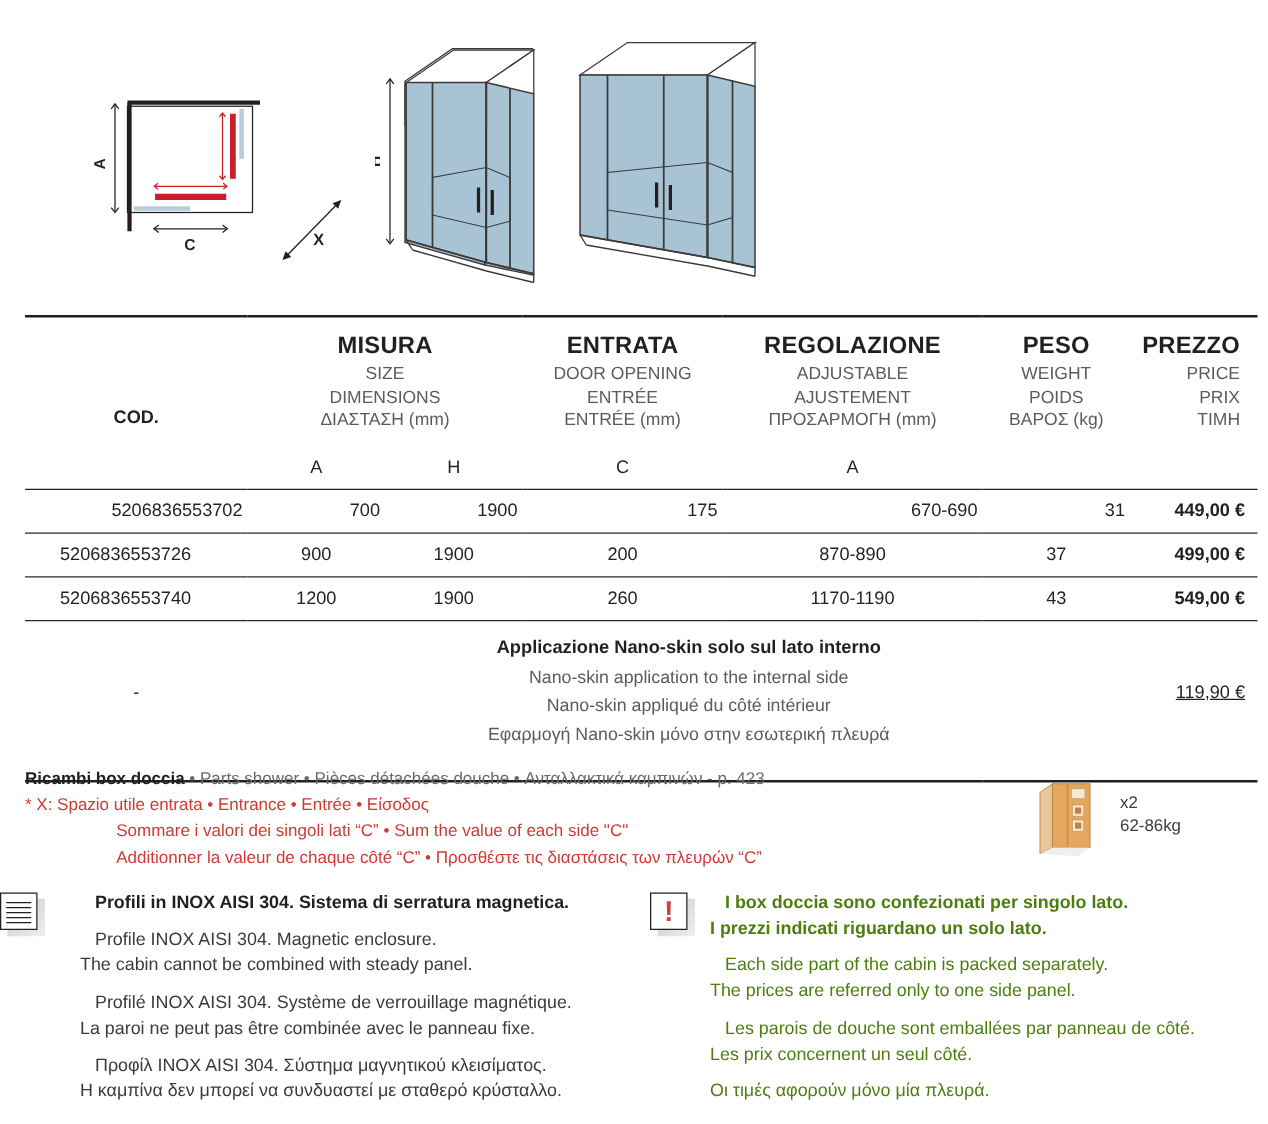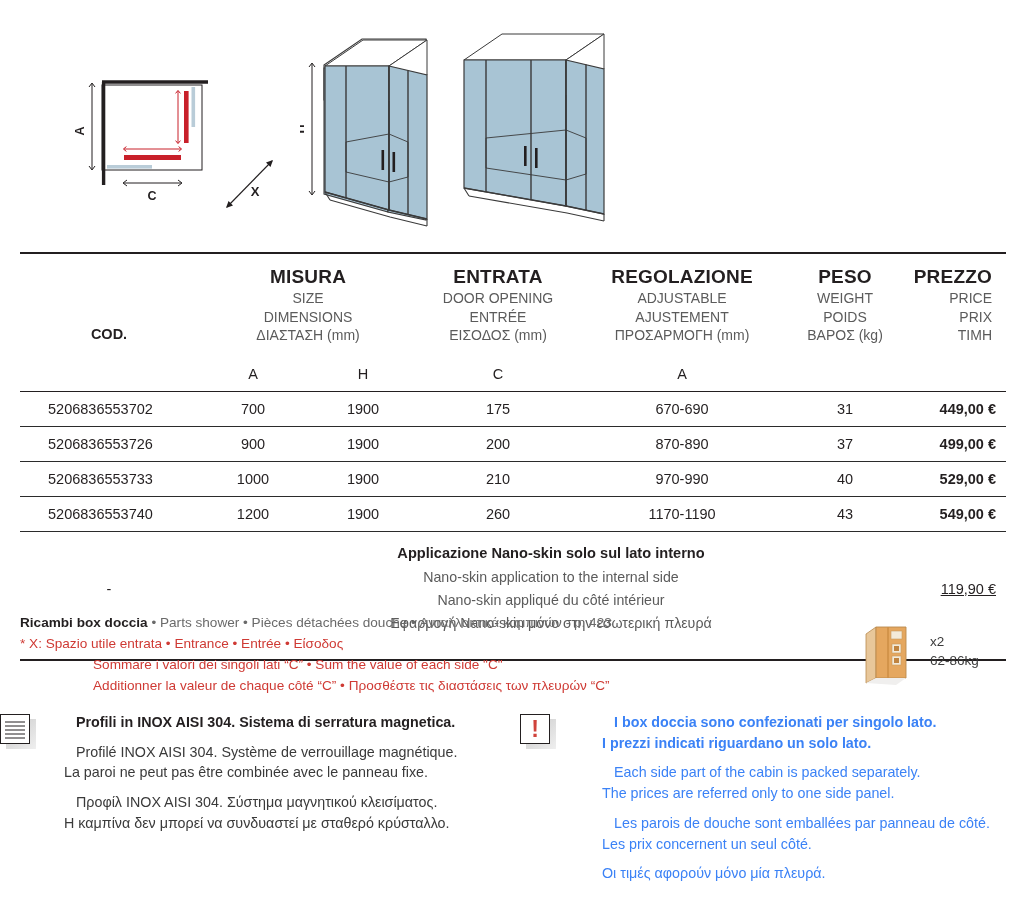--- a/index.html
+++ b/index.html
@@ -72,21 +72,21 @@
   .spec tbody td {
     font-size: 14.5px;
     color: #231f20;
     text-align: center;
     padding: 9px 4px 9px 4px;
     border-bottom: 1.1px solid #2b2b2b;
     white-space: nowrap;
   }
   .spec tbody td.cod-cell { text-align: left; padding-left: 28px; }
   .spec tbody td.price-cell { font-weight: bold; text-align: right; padding-right: 10px; }
-  .spec tbody tr:first-child td { border-top: none; }
+  .spec tbody tr:first-child td { border-top: none; text-align: right; }
 
   
   tr.nano td {
     border-bottom: 2.5px solid #231f20;
     vertical-align: middle;
     padding: 10px 4px 24px 4px;
   }
   td.nano-dash { color: #8a8a8a; font-size: 15px; text-align: center; }
   .nano-lines { text-align: left; padding-left: 14px; line-height: 1.62; }
   .nano-l1 { font-size: 14.6px; font-weight: bold; color: #231f20; }
@@ -100,21 +100,21 @@
     line-height: 1.55;
   }
   .note-line1 { font-size: 13.6px; color: #6a6a6a; }
   .note-line1 b { color: #231f20; font-weight: bold; }
   .note-red { font-size: 13.6px; color: #cf3a34; }
   .note-indent { padding-left: 73px; }
 
   
   .pack-block {
     position: absolute;
-    left: 862px; top: 618px;
+    left: 828px; top: 618px;
     display: flex; align-items: center; gap: 10px;
   }
   .pack-label {
     font-size: 13.5px; color: #3c3c3c; line-height: 1.4;
   }
 
   
   .info-row {
     position: absolute;
     left: 0; top: 712px;
@@ -130,21 +130,21 @@
   }
   .info-text { margin-left: 48px; }
   .info-col.right .info-text { margin-left: 48px; }
   .blk { margin-bottom: 9px; }
   .blk:last-child { margin-bottom: 0; }
   .ln { font-size: 14.3px; line-height: 1.45; white-space: nowrap; }
   .ln.i { padding-left: 12px; }
   .dark  { color: #231f20; }
   .bold  { font-weight: bold; }
   .grayd { color: #3a3a3a; }
-  .redt  { color: #3b82f6; margin-left: 34px; }
+  .redt  { color: #4d7c0f; }
 
   
   .shadow-sq { position: relative; width: 34px; height: 34px; }
   .shadow-sq .shadow {
     position: absolute; left: 6px; top: 5px;
     width: 30px; height: 30px;
     background: linear-gradient(135deg,#c9c9c9,#efefef);
   }
   .shadow-sq .face {
     position: absolute; left: 0; top: 0;
@@ -300,21 +300,21 @@
             <div class="hdr-l2">SIZE</div>
             <div class="hdr-l3">DIMENSIONS</div>
             <div class="hdr-l4">ΔΙΑΣΤΑΣΗ (mm)</div>
           </div>
         </th>
         <th>
           <div class="hdr-stack">
             <div class="hdr-l1">ENTRATA</div>
             <div class="hdr-l2">DOOR OPENING</div>
             <div class="hdr-l3">ENTRÉE</div>
-            <div class="hdr-l4">ΕΙΣΟΔΟΣ (mm)</div>
+            <div class="hdr-l4">ENTRÉE (mm)</div>
           </div>
         </th>
         <th>
           <div class="hdr-stack">
             <div class="hdr-l1">REGOLAZIONE</div>
             <div class="hdr-l2">ADJUSTABLE</div>
             <div class="hdr-l3">AJUSTEMENT</div>
             <div class="hdr-l4">ΠΡΟΣΑΡΜΟΓΗ (mm)</div>
           </div>
         </th>
@@ -358,29 +358,20 @@
         <tr>
           <td class="cod-cell">5206836553726</td>
           <td>900</td>
           <td>1900</td>
           <td>200</td>
           <td>870-890</td>
           <td>37</td>
           <td class="price-cell">499,00 €</td>
         </tr>
         <tr>
-          <td class="cod-cell">5206836553733</td>
-          <td>1000</td>
-          <td>1900</td>
-          <td>210</td>
-          <td>970-990</td>
-          <td>40</td>
-          <td class="price-cell">529,00 €</td>
-        </tr>
-        <tr>
           <td class="cod-cell">5206836553740</td>
           <td>1200</td>
           <td>1900</td>
           <td>260</td>
           <td>1170-1190</td>
           <td>43</td>
           <td class="price-cell">549,00 €</td>
         </tr>
         <tr class="nano">
           <td class="nano-dash">-</td>
@@ -442,20 +433,24 @@
           <line x1="1" y1="16" x2="21" y2="16" stroke="#231f20" stroke-width="1"></line>
           <line x1="1" y1="20" x2="21" y2="20" stroke="#231f20" stroke-width="1"></line>
         </svg>
       </div>
     </div>
     <div class="info-text" id="left-info-text">
         <div class="blk">
           <div class="ln i dark bold">Profili in INOX AISI 304. Sistema di serratura magnetica.</div>
         </div>
         <div class="blk">
+          <div class="ln i grayd">Profile INOX AISI 304. Magnetic enclosure.</div>
+          <div class="ln grayd">The cabin cannot be combined with steady panel.</div>
+        </div>
+        <div class="blk">
           <div class="ln i grayd">Profilé INOX AISI 304. Système de verrouillage magnétique.</div>
           <div class="ln grayd">La paroi ne peut pas être combinée avec le panneau fixe.</div>
         </div>
         <div class="blk">
           <div class="ln i grayd">Προφίλ INOX AISI 304. Σύστημα μαγνητικού κλεισίματος.</div>
           <div class="ln grayd">Η καμπίνα δεν μπορεί να συνδυαστεί με σταθερό κρύσταλλο.</div>
         </div>
       </div>
   </div>
 

